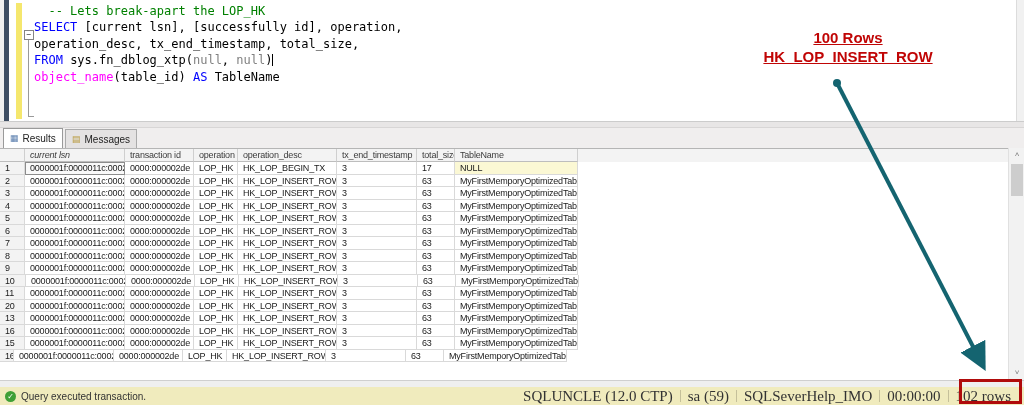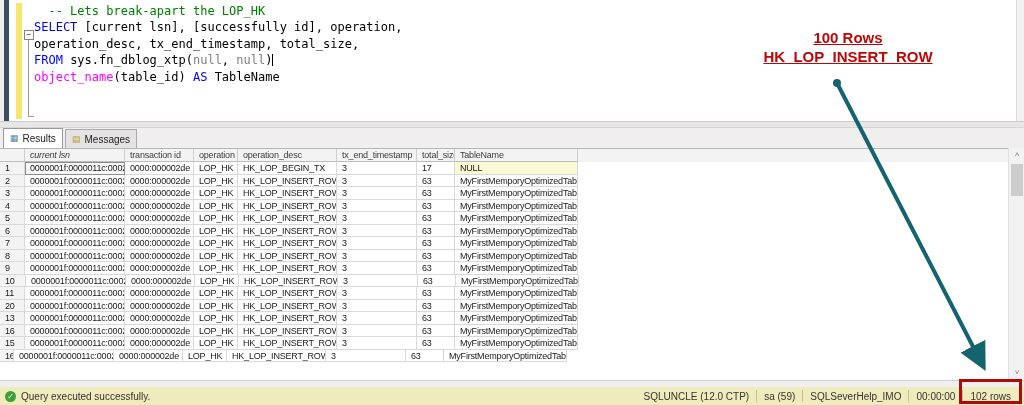--- a/index.html
+++ b/index.html
@@ -70,21 +70,21 @@
 
   
   #hstrip { position:absolute; left:0; top:380px; width:1024px; height:7px;
             background:#efefef; border-top:1px solid #cfcfcf; }
   #statusbar { position:absolute; left:0; top:387px; width:1024px; height:18px;
                background:#f0ebbd; display:flex; align-items:center; font-size:10px; color:#333; }
   #status-left { display:flex; align-items:center; gap:5px; padding-left:5px; }
   .check-ico { display:inline-block; width:11px; height:11px; border-radius:50%; background:#3fa037;
                color:#fff; font-size:8px; line-height:11px; text-align:center; }
   #status-right { position:absolute; right:6px; top:0; height:18px; display:flex;
-                  align-items:center; font-size:10px; color:#333; }
+                  align-items:center; font-size:15px; color:#333;font-family:Liberation Serif, serif; }
   .st-item { padding:0 7px; white-space:nowrap; }
   .st-sep { width:1px; height:12px; background:#c5c09a; }
 
   
   #red-box { position:absolute; left:959px; top:379px; width:63px; height:25px;
              border:3px solid #b00b0b; z-index:6; pointer-events:none; }
   #arrow-svg { position:absolute; left:0; top:0; width:1024px; height:405px;
                z-index:5; pointer-events:none; }
 </style>
 </head>
@@ -304,21 +304,21 @@
   <div id="vscroll">
     <div class="vs-btn vs-up">˄</div>
     <div class="vs-thumb"></div>
     <div class="vs-btn vs-down">˅</div>
   </div>
 
   <div id="hstrip"></div>
   <div id="statusbar">
     <div id="status-left">
       <span class="check-ico">✓</span>
-      <span>Query executed successfully.</span>
+      <span>Query executed transaction.</span>
     </div>
     <div id="status-right">
       <span class="st-item">SQLUNCLE (12.0 CTP)</span>
       <span class="st-sep"></span>
       <span class="st-item">sa (59)</span>
       <span class="st-sep"></span>
       <span class="st-item">SQLSeverHelp_IMO</span>
       <span class="st-sep"></span>
       <span class="st-item">00:00:00</span>
       <span class="st-sep"></span>

